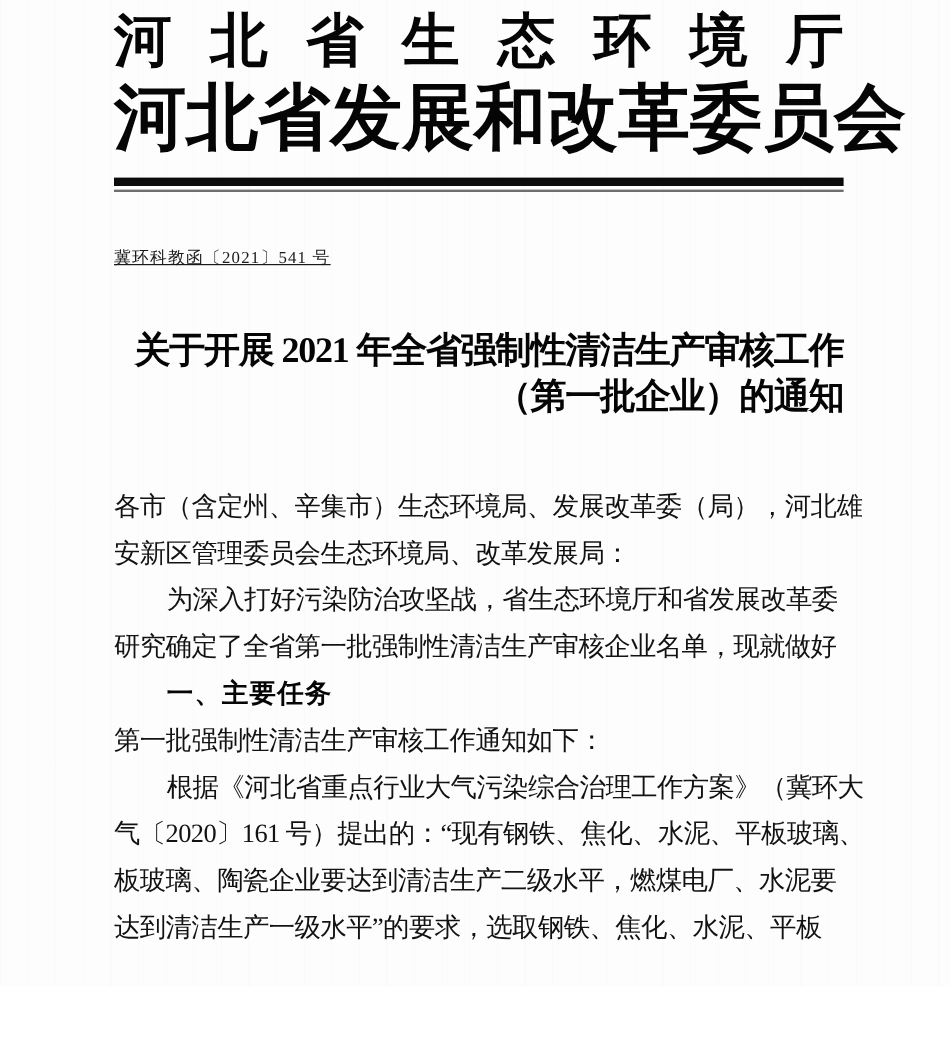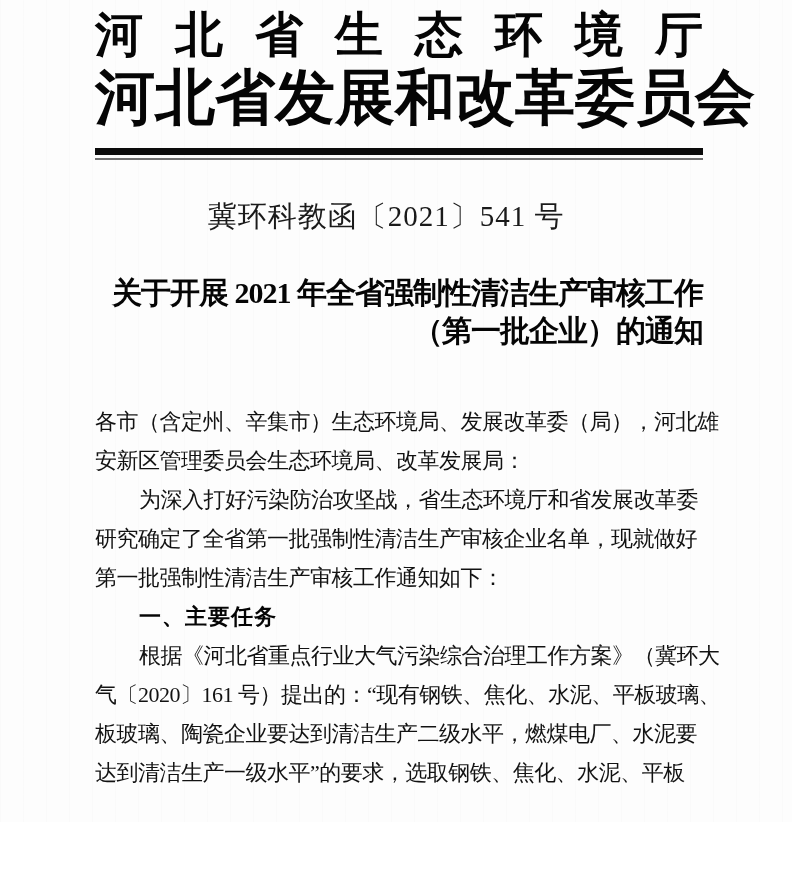--- a/index.html
+++ b/index.html
@@ -44,26 +44,27 @@
     position: absolute;
     left: 95px;
     top: 846px;
     width: 608px;
   }
   .rule-bottom .rule-thin  { height: 2px; background: #7a7a7a; }
   .rule-bottom .rule-thick { height: 7px; background: #0b0b0b; margin-top: 2px; }
   
   .doc-number {
     margin-top: 42px;
-    font-size: 29px;
+    font-size: 14px;
     line-height: 28px;
-    text-align: center;
+    text-align: left;
     padding-right: 26px;
     color: #1a1a1a;
     letter-spacing: 1px;
+    text-decoration: underline;
   }
   
   .title {
     margin-top: 44px;
     text-align: right;
     font-weight: bold;
     color: #050505;
   }
   .title-line {
     font-size: 30px;
@@ -109,22 +110,22 @@
     <h1 class="title">
       <div class="title-line">关于开展 2021 年全省强制性清洁生产审核工作</div>
       <div class="title-line">（第一批企业）的通知</div>
     </h1>
 
     <main class="body-text">
       <div class="line">各市（含定州、辛集市）生态环境局、发展改革委（局），河北雄</div>
       <div class="line">安新区管理委员会生态环境局、改革发展局：</div>
       <div class="line indent">为深入打好污染防治攻坚战，省生态环境厅和省发展改革委</div>
       <div class="line">研究确定了全省第一批强制性清洁生产审核企业名单，现就做好</div>
+      <div class="line indent heading">一、主要任务</div>
       <div class="line">第一批强制性清洁生产审核工作通知如下：</div>
-      <div class="line indent heading">一、主要任务</div>
       <div class="line indent">根据《河北省重点行业大气污染综合治理工作方案》（冀环大</div>
       <div class="line">气〔2020〕161 号）提出的：“现有钢铁、焦化、水泥、平板玻璃、</div>
       <div class="line">板玻璃、陶瓷企业要达到清洁生产二级水平，燃煤电厂、水泥要</div>
       <div class="line">达到清洁生产一级水平”的要求，选取钢铁、焦化、水泥、平板</div>
     </main>
 
   </div>
 
   <div class="rule-bottom">
     <div class="rule-thin"></div>

